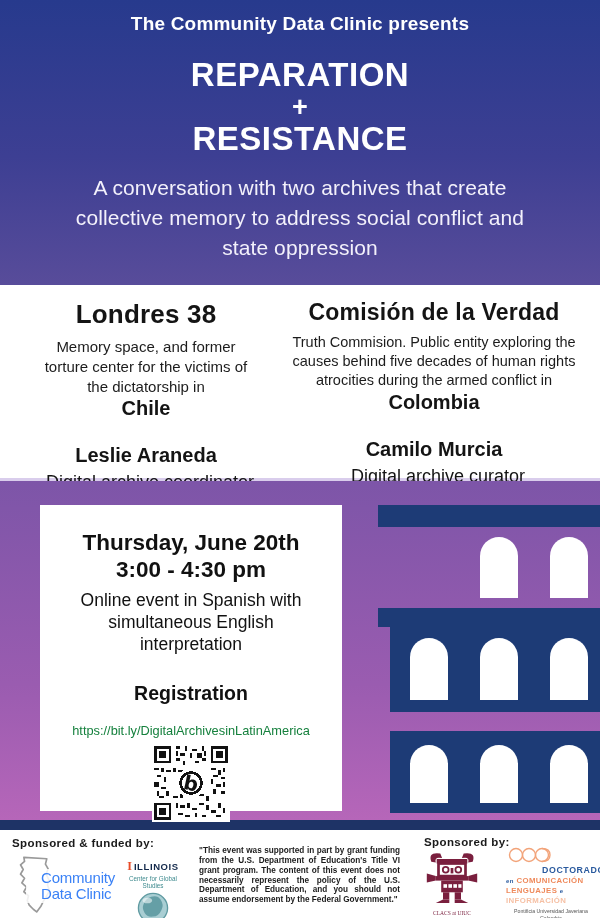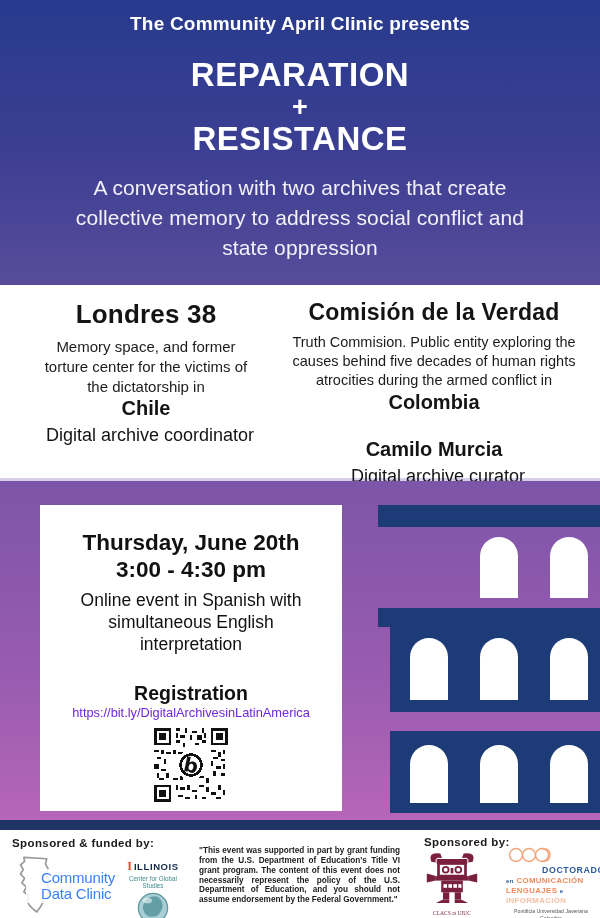--- a/index.html
+++ b/index.html
@@ -43,21 +43,21 @@
   
   .purple{position:relative;height:339px;background:linear-gradient(180deg,#7d55a8 0%,#9a5cb0 60%,#b666b9 100%);}
   .event-card{
     position:absolute;left:40px;top:24px;width:302px;height:306px;
     background:#fff;text-align:center;color:#111;
   }
   .event-date{margin-top:24px;font-size:22.5px;font-weight:bold;line-height:1.2;}
   .event-time{font-size:22.5px;font-weight:bold;line-height:1.2;}
   .event-details{width:238px;margin:7px auto 0;font-size:17.5px;line-height:1.25;}
   .event-reg{margin-top:26px;font-size:19.5px;font-weight:bold;}
-  .event-url{display:block;margin-top:0;font-size:12.8px;color:#6d28d9;text-decoration:none;}
+  .event-url{display:block;margin-top:18px;font-size:12.8px;color:#15803d;text-decoration:none;}
   .qr{margin-top:6px;width:78px;height:78px;}
   
   .bld{position:absolute;background:#1d3b76;}
   .roof{left:378px;top:24px;width:222px;height:22px;}
   .bar2{left:378px;top:127px;width:222px;height:19px;}
   .block-mid{left:390px;top:146px;width:210px;height:85px;}
   .block-bot{left:390px;top:250px;width:210px;height:82px;}
   .win{position:absolute;background:#fff;border-radius:19px 19px 0 0;width:38px;}
   .top-w1{left:480px;top:56px;height:61px;}
   .top-w2{left:550px;top:56px;height:61px;}
@@ -94,36 +94,37 @@
   .doc-l4{font-size:7.8px;font-weight:bold;color:#f6c0a4;letter-spacing:.4px;margin-top:1px;}
   .doc-pre,.doc-suf{font-size:6px;color:#2a5a9e;}
   .doc-sub{font-size:5.2px;color:#555;text-align:center;margin-top:3px;line-height:1.3;}
 </style>
 </head>
 <body>
 
 <div class="poster">
 
   <header class="hero">
-    <div class="presents">The Community April Clinic presents</div>
+    <div class="presents">The Community Data Clinic presents</div>
     <div class="titles">
       <div class="title-left">
         <div class="tl-line1">REPARATION</div>
         <div class="tl-line2">+</div>
         <div class="tl-line3">RESISTANCE</div>
       </div>
     </div>
     <div class="subtitle">A conversation with two archives that create collective memory to address social conflict and state oppression</div>
   </header>
 
   <section class="archives">
     <div class="archive-col col-left">
       <div class="archive-name">Londres 38</div>
       <div class="archive-desc">Memory space, and former torture center for the victims of the dictatorship in</div>
       <div class="archive-country">Chile</div>
+      <div class="archive-speaker">Leslie Araneda</div>
       <div class="archive-role">Digital archive coordinator</div>
     </div>
     <div class="archive-col col-right">
       <div class="archive-name">Comisión de la Verdad</div>
       <div class="archive-desc">Truth Commision. Public entity exploring the causes behind five decades of human rights atrocities during the armed conflict in</div>
       <div class="archive-country">Colombia</div>
       <div class="archive-speaker">Camilo Murcia</div>
       <div class="archive-role">Digital archive curator</div>
     </div>
   </section>

